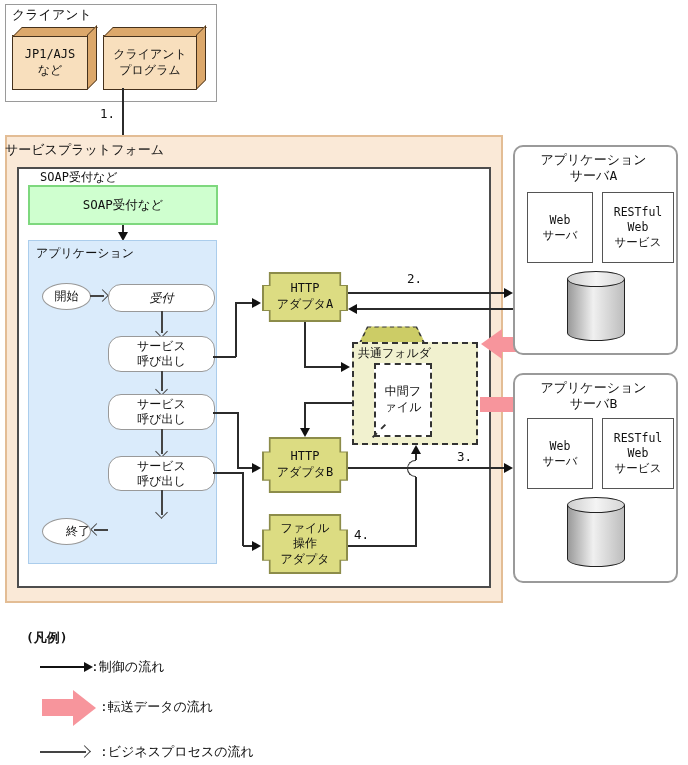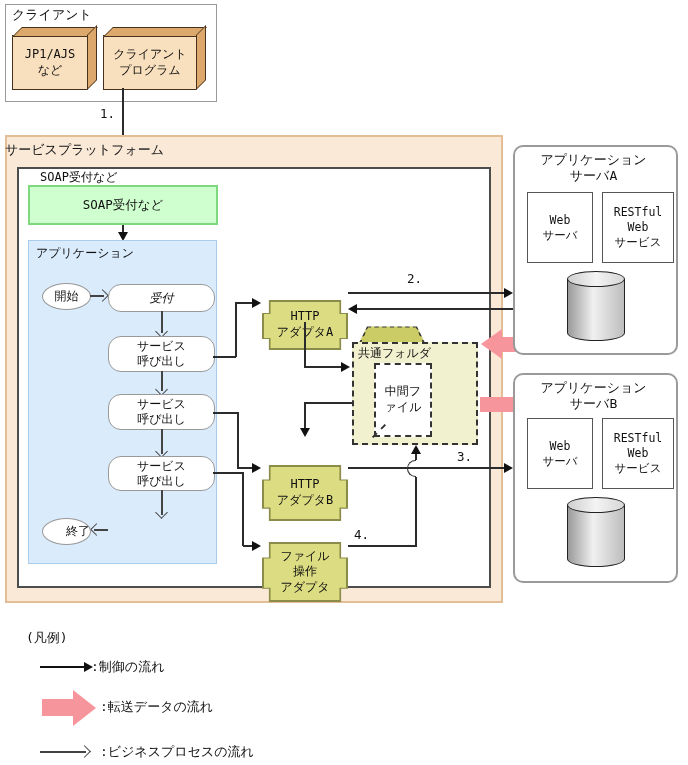--- a/index.html
+++ b/index.html
@@ -23,21 +23,21 @@
   .tri{position:absolute;width:0;height:0;}
   .tri.r{border-top:5px solid transparent;border-bottom:5px solid transparent;border-left:9px solid #111;}
   .tri.l{border-top:5px solid transparent;border-bottom:5px solid transparent;border-right:9px solid #111;}
   .tri.d{border-left:5px solid transparent;border-right:5px solid transparent;border-top:9px solid #111;}
   .tri.u{border-left:5px solid transparent;border-right:5px solid transparent;border-bottom:9px solid #111;}
   .cv{position:absolute;width:8px;height:8px;border:0 solid #444;border-right-width:1.7px;border-bottom-width:1.7px;}
   .cv.down{transform:rotate(45deg);} .cv.right{transform:rotate(-45deg);}
   .cv.left{transform:rotate(135deg);} 
   
   .cross,.crossin{clip-path:polygon(8% 0,92% 0,92% 26%,100% 26%,100% 78%,92% 78%,92% 100%,8% 100%,8% 78%,0 78%,0 26%,8% 26%);}
-  .cross{background:#8C8C4A;display:flex;align-items:center;justify-content:center;margin-top:28px;}
+  .cross{background:#8C8C4A;display:flex;align-items:center;justify-content:center;}
   .crossin{position:absolute;left:2px;top:2px;right:2px;bottom:2px;background:#DCDC82;}
   .cross .t{position:relative;font-size:12px;line-height:1.3;text-align:center;white-space:pre-line;}
   
   .ftab{background:#CCCC66;border:2px dashed #333;border-bottom:none;
         transform:perspective(34px) rotateX(26deg);transform-origin:bottom;}
   .fbody{background:#F1F1CF;border:2px dashed #333;}
   .doc{background:#fff;border:2px dashed #333;font-size:12px;line-height:1.3;}
   .fold{position:absolute;left:-6px;bottom:3px;width:18px;height:0;border-top:2px dashed #333;transform:rotate(-45deg);}
   
   .b3d{position:absolute;background:#F8DFBD;border:1.5px solid #45311c;font-size:12px;line-height:1.3;}
@@ -235,21 +235,21 @@
     <span style="white-space:pre-line;text-align:center;">RESTful
 Web
 サービス</span>
   </div>
   <div class="cyl" style="left:567px;top:497px;width:58px;height:70px;">
     <div class="bot"></div>
       <div class="bod"></div>
       <div class="cap"></div>
   </div>
 
-  <div class="lbl hdr" style="left:26px;top:630px;">(凡例)</div>
+  <div class="lbl hdr" style="left:26px;top:630px;font-weight:bold;">(凡例)</div>
 
   <div class="ln" style="left:40px;top:666px;width:45px;height:1.8px;background:#111;"></div>
   <div class="tri r" style="left:84px;top:662px;"></div>
   <div class="lbl hdr" style="left:91px;top:659px;">:制御の流れ</div>
 
   <div class="pbody" style="left:42px;top:699px;width:31px;height:17px;"></div>
   <div class="phead-r" style="left:73px;top:690px;border-top-width:18px;border-bottom-width:18px;border-left-width:23px;"></div>
   <div class="lbl hdr" style="left:100px;top:699px;">:転送データの流れ</div>
 
   <div class="ln" style="left:40px;top:751px;width:46px;height:1.6px;background:#444;"></div>

